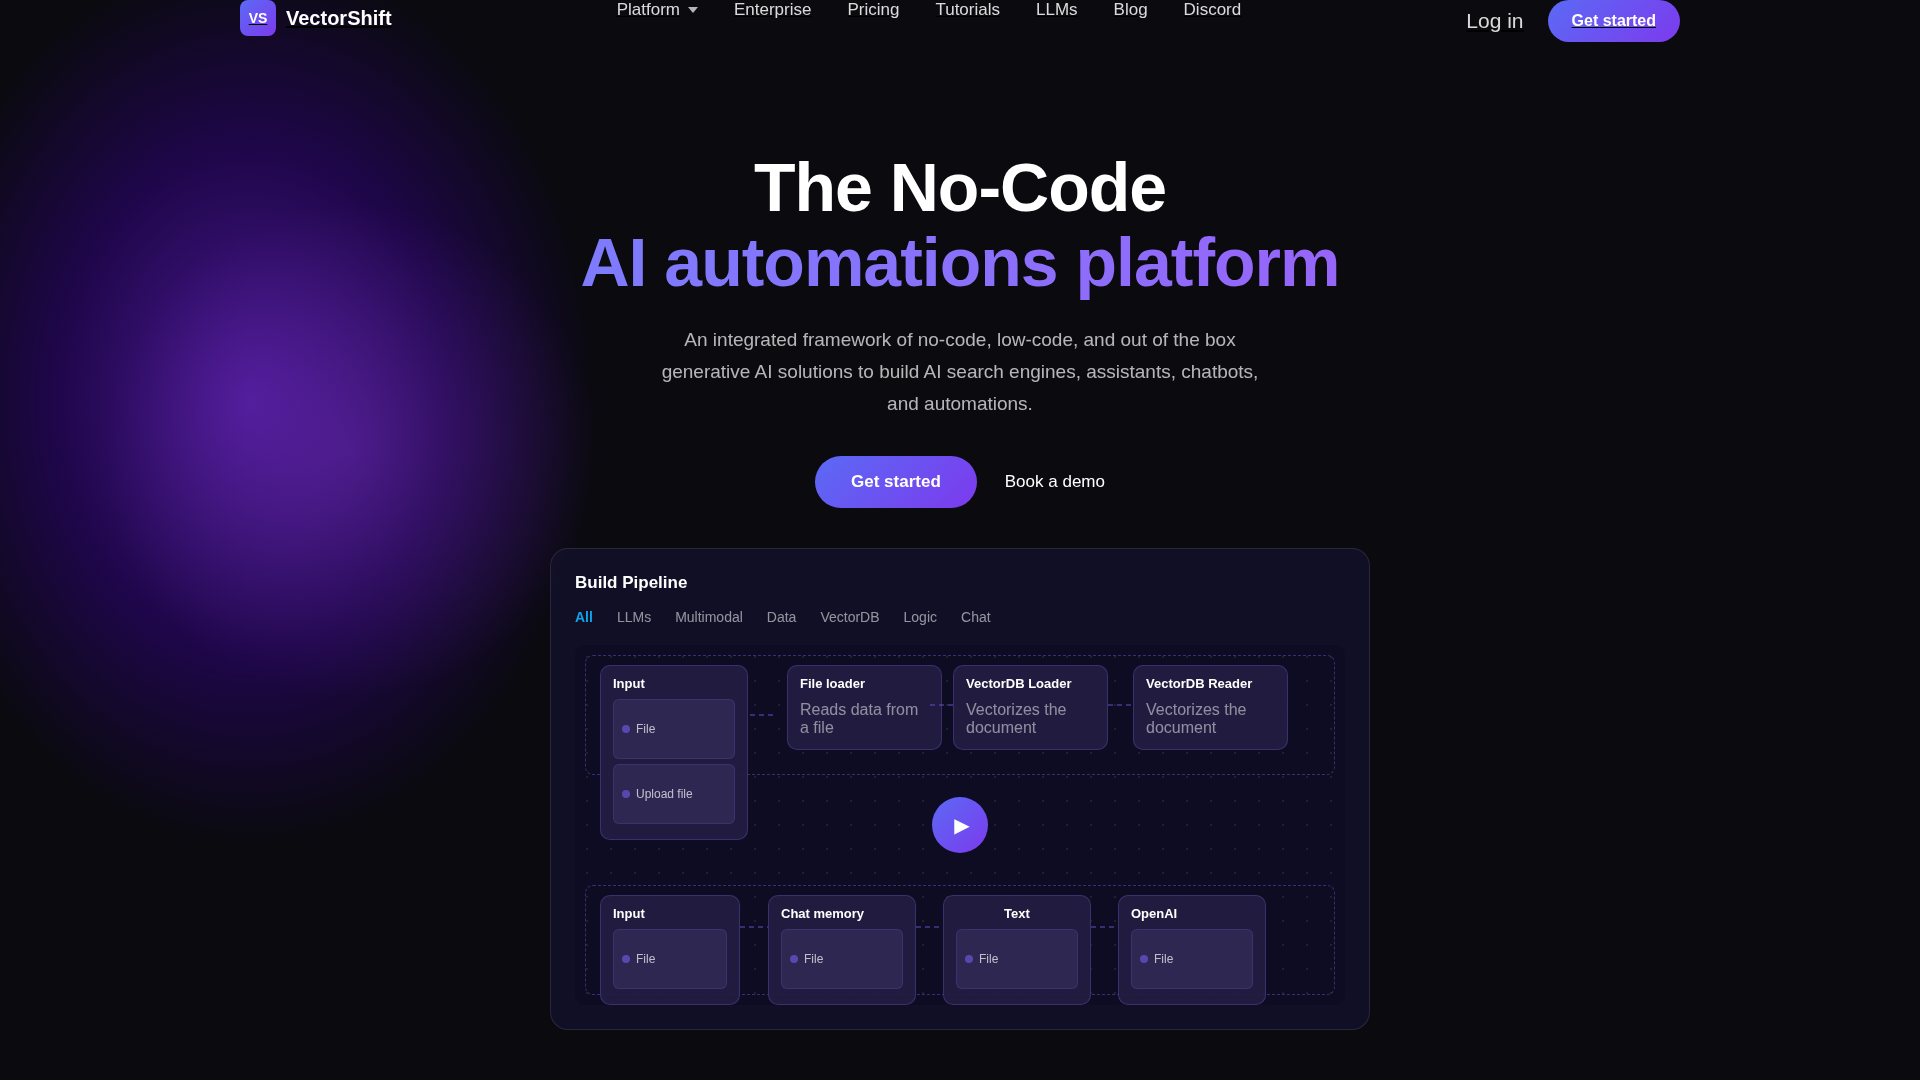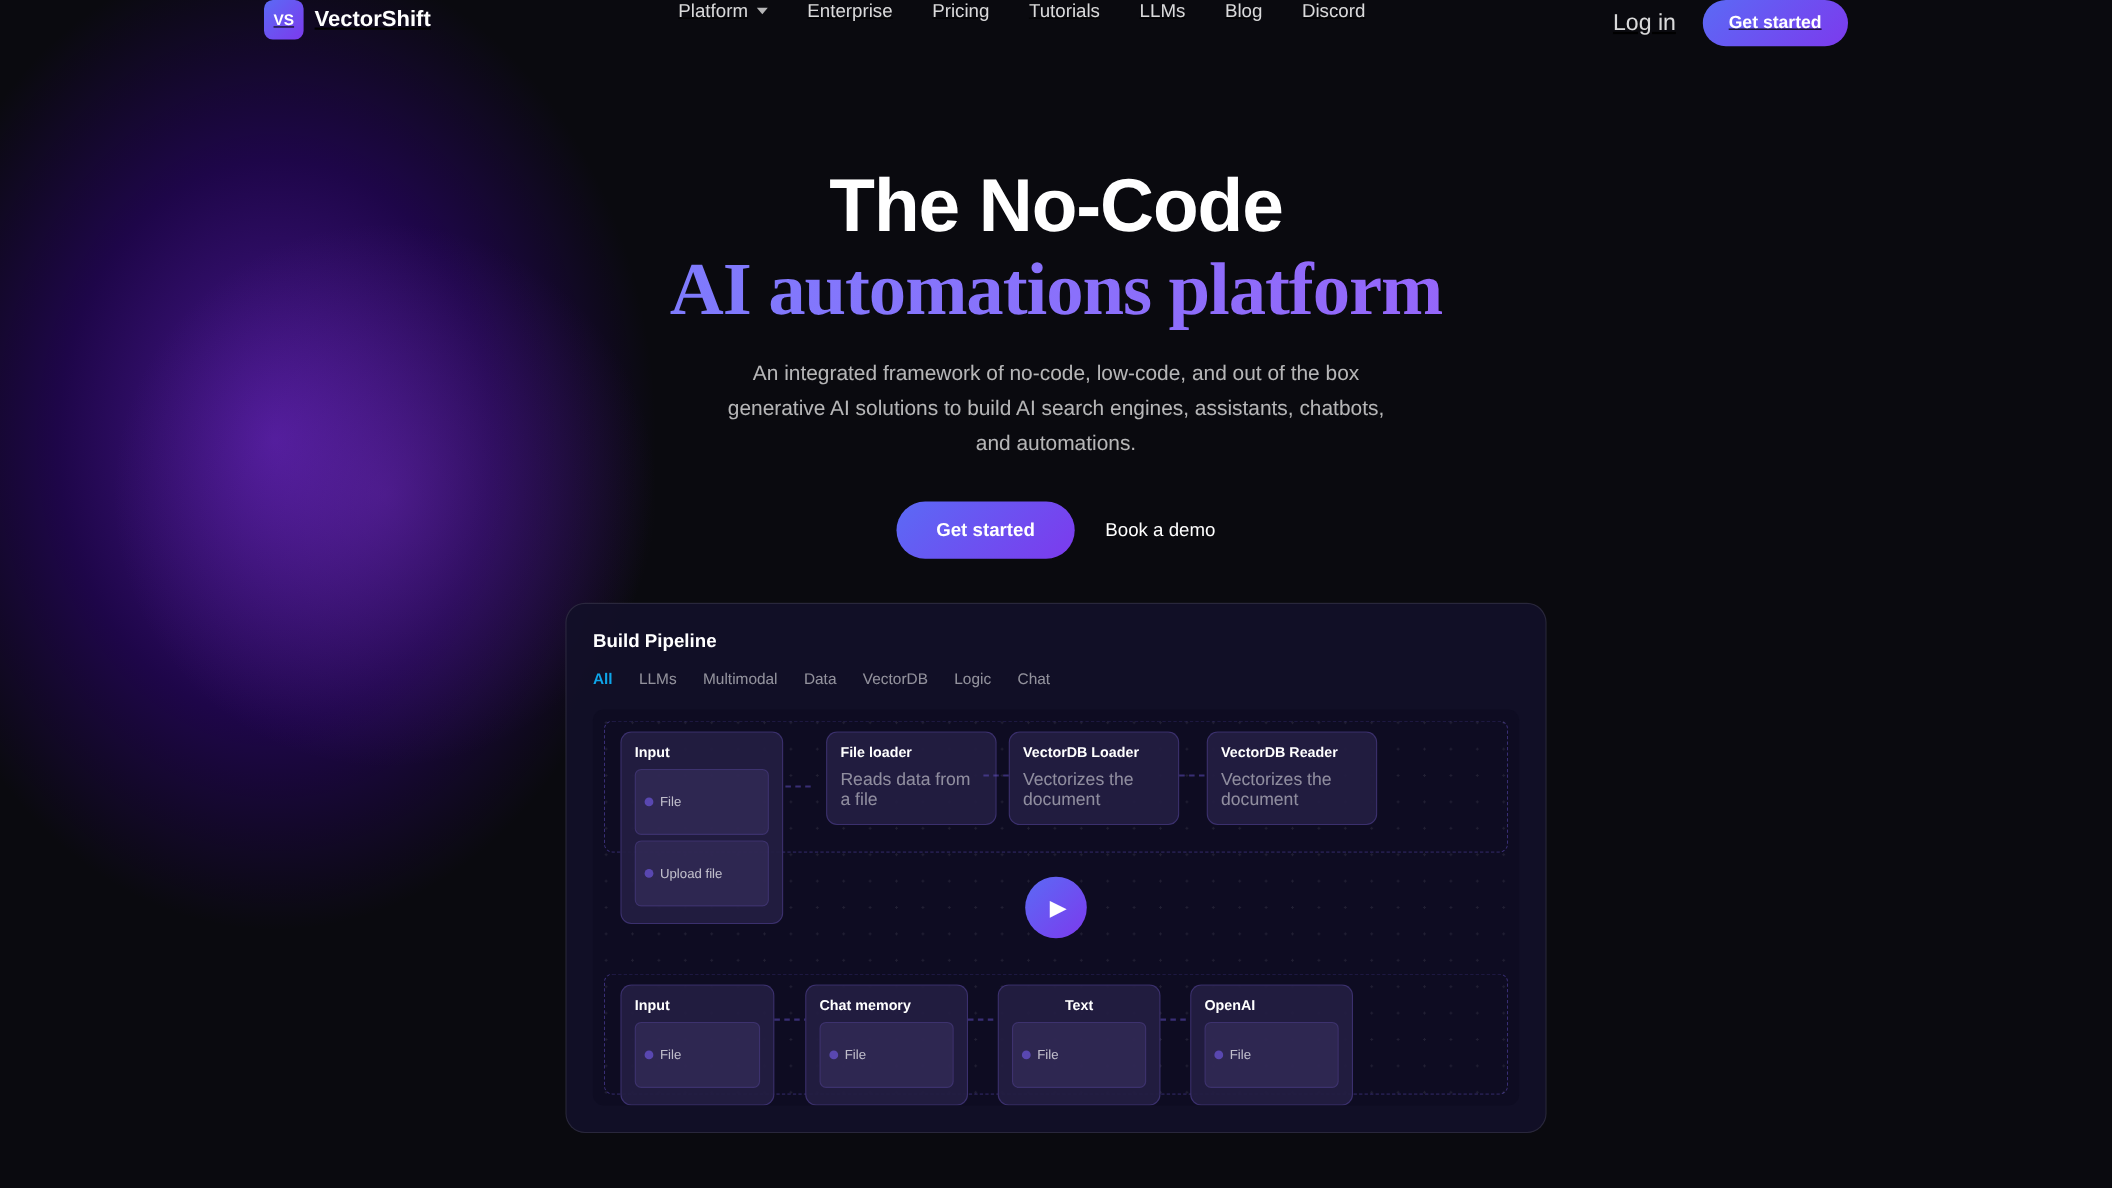--- a/index.html
+++ b/index.html
@@ -124,21 +124,20 @@
       line-height: 1.1;
       letter-spacing: -1px;
     }
     .hero-title-purple {
       color: #6b8cff;
       font-size: 68px;
       font-weight: 700;
       line-height: 1.1;
       letter-spacing: -1px;
       background: linear-gradient(90deg, #6b8cff, #a855f7);
-      font-family: Liberation Serif, serif;
       -webkit-background-clip: text;
       -webkit-text-fill-color: transparent;
     }
     .hero-desc {
       color: rgba(255,255,255,0.7);
       font-size: 19px;
       line-height: 1.7;
       max-width: 600px;
       margin: 24px auto 36px;
     }
@@ -167,21 +166,21 @@
     }
 
     
     .pipeline-card {
       position: relative;
       z-index: 5;
       background: rgba(18, 16, 40, 0.92);
       border: 1px solid rgba(255,255,255,0.1);
       border-radius: 18px;
       margin: 40px auto 0;
-      width: 892px;
+      width: 820px;
       padding: 24px;
       overflow: hidden;
     }
     .pipeline-title {
       color: white;
       font-size: 17px;
       font-weight: 600;
       margin-bottom: 16px;
     }
     .pipeline-tabs {

